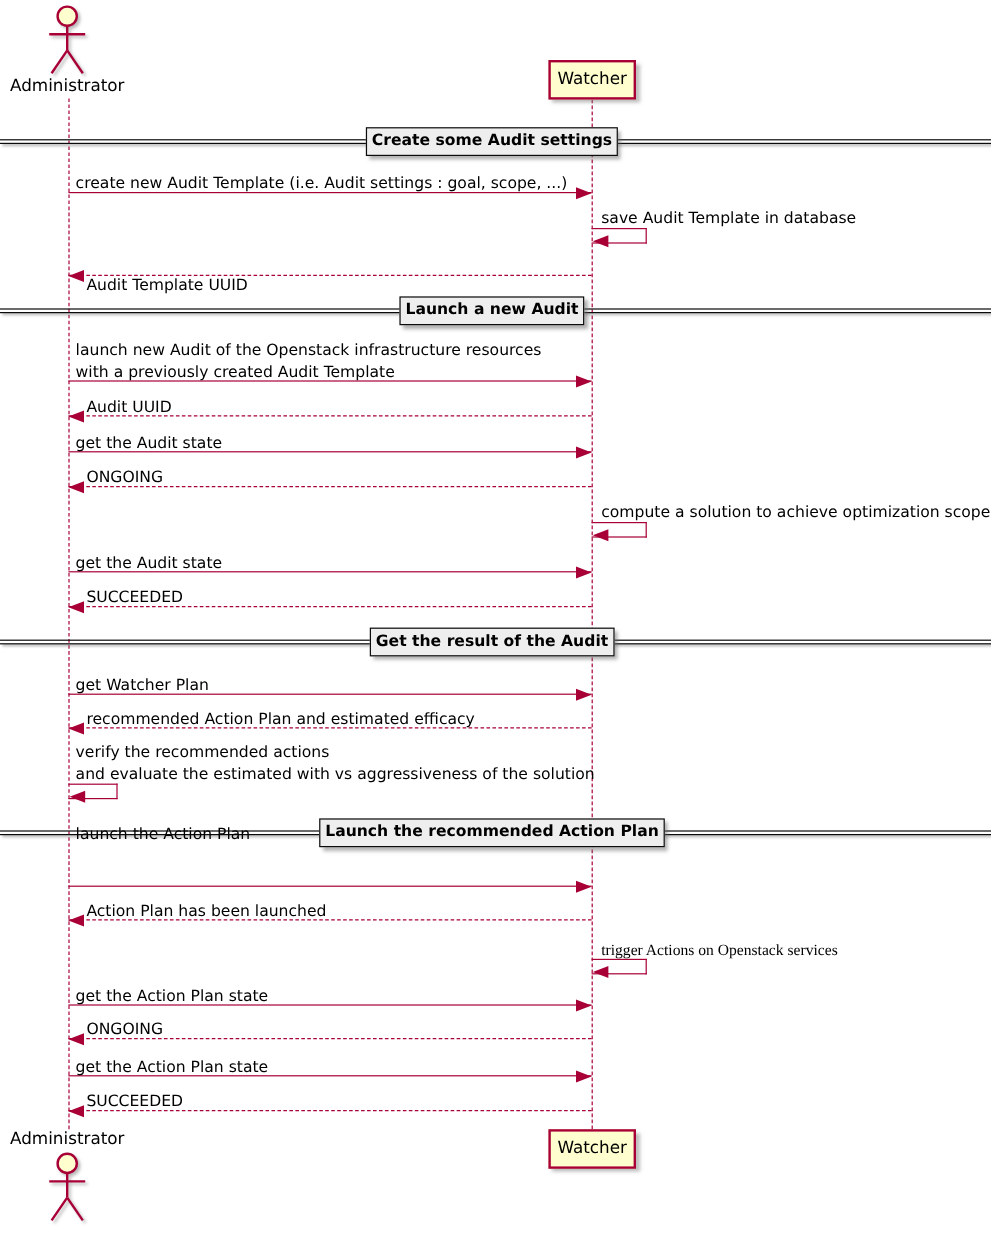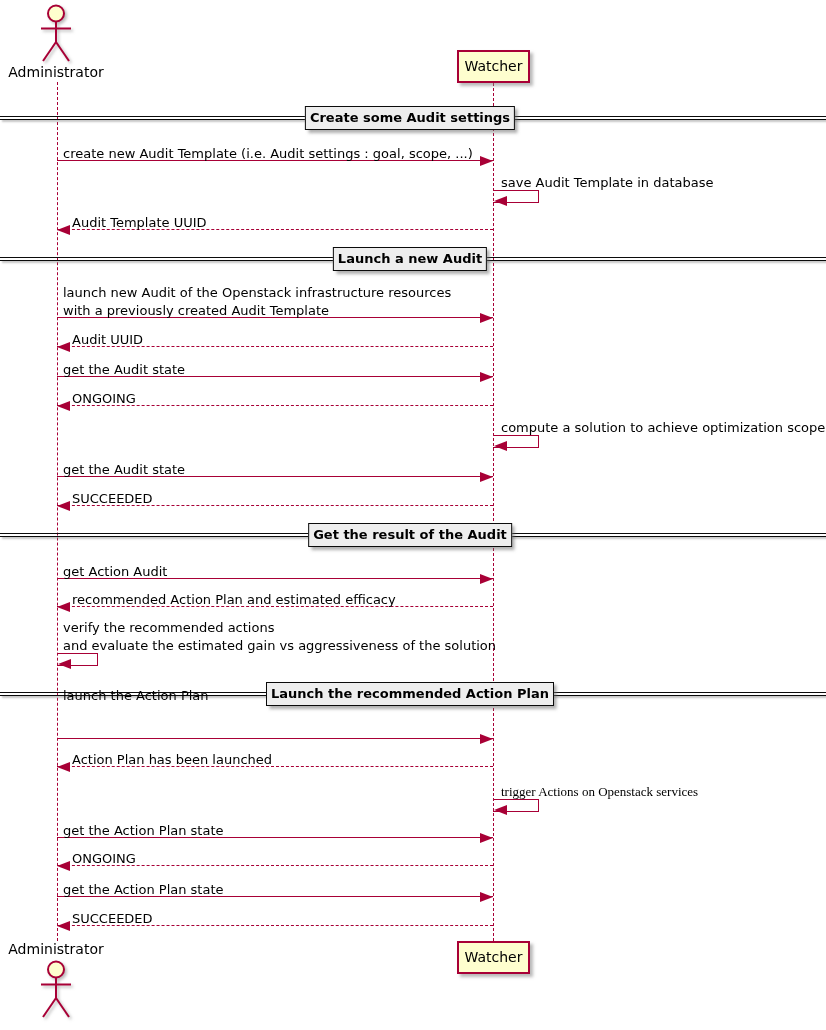--- a/index.html
+++ b/index.html
@@ -80,21 +80,21 @@
       <div class="divline" style="top: 691.5px;"></div>
       <div class="divbox" style="top: 682px;">Launch the recommended Action Plan</div>
       <div class="msg-line-solid" style="left: 57px; top: 160px; width: 436px;"></div>
       <div class="arrow-right" style="left: 480px; top: 156px;"></div>
       <div class="msg-text" style="left: 63px; top: 145px;">create new Audit Template (i.e. Audit settings : goal, scope, ...)</div>
       <div class="selfloop" style="left: 493px; top: 190px; width: 45px; height: 11px;"></div>
       <div class="arrow-left" style="left: 494px; top: 196px;"></div>
       <div class="msg-text" style="left: 501px; top: 174px;">save Audit Template in database</div>
       <div class="msg-line-dashed" style="left: 57px; top: 229px; width: 436px;"></div>
       <div class="arrow-left" style="left: 57px; top: 225px;"></div>
-      <div class="msg-text" style="left: 72px; top: 214px;">Audit Template UUID</div>
+      <div class="msg-text" style="left: 72px; top: 230px;">Audit Template UUID</div>
       <div class="msg-line-solid" style="left: 57px; top: 317px; width: 436px;"></div>
       <div class="arrow-right" style="left: 480px; top: 313px;"></div>
       <div class="msg-text" style="left: 63px; top: 284px;">launch new Audit of the Openstack infrastructure resources
 with a previously created Audit Template</div>
       <div class="msg-line-dashed" style="left: 57px; top: 346px; width: 436px;"></div>
       <div class="arrow-left" style="left: 57px; top: 342px;"></div>
       <div class="msg-text" style="left: 72px; top: 331px;">Audit UUID</div>
       <div class="msg-line-solid" style="left: 57px; top: 376px; width: 436px;"></div>
       <div class="arrow-right" style="left: 480px; top: 372px;"></div>
       <div class="msg-text" style="left: 63px; top: 361px;">get the Audit state</div>
@@ -105,28 +105,28 @@
       <div class="arrow-left" style="left: 494px; top: 441px;"></div>
       <div class="msg-text" style="left: 501px; top: 419px;">compute a solution to achieve optimization scope</div>
       <div class="msg-line-solid" style="left: 57px; top: 476px; width: 436px;"></div>
       <div class="arrow-right" style="left: 480px; top: 472px;"></div>
       <div class="msg-text" style="left: 63px; top: 461px;">get the Audit state</div>
       <div class="msg-line-dashed" style="left: 57px; top: 505px; width: 436px;"></div>
       <div class="arrow-left" style="left: 57px; top: 501px;"></div>
       <div class="msg-text" style="left: 72px; top: 490px;">SUCCEEDED</div>
       <div class="msg-line-solid" style="left: 57px; top: 578px; width: 436px;"></div>
       <div class="arrow-right" style="left: 480px; top: 574px;"></div>
-      <div class="msg-text" style="left: 63px; top: 563px;">get Action Audit</div>
+      <div class="msg-text" style="left: 63px; top: 563px;">get Watcher Plan</div>
       <div class="msg-line-dashed" style="left: 57px; top: 606px; width: 436px;"></div>
       <div class="arrow-left" style="left: 57px; top: 602px;"></div>
       <div class="msg-text" style="left: 72px; top: 591px;">recommended Action Plan and estimated efficacy</div>
       <div class="selfloop" style="left: 57px; top: 653px; width: 40px; height: 11px;"></div>
       <div class="arrow-left" style="left: 58px; top: 659px;"></div>
       <div class="msg-text" style="left: 63px; top: 619px;">verify the recommended actions
-and evaluate the estimated gain vs aggressiveness of the solution</div>
+and evaluate the estimated with vs aggressiveness of the solution</div>
       <div class="msg-line-solid" style="left: 57px; top: 738px; width: 436px;"></div>
       <div class="arrow-right" style="left: 480px; top: 734px;"></div>
       <div class="msg-text" style="left: 63px; top: 687px;">launch the Action Plan</div>
       <div class="msg-line-dashed" style="left: 57px; top: 766px; width: 436px;"></div>
       <div class="arrow-left" style="left: 57px; top: 762px;"></div>
       <div class="msg-text" style="left: 72px; top: 751px;">Action Plan has been launched</div>
       <div class="selfloop" style="left: 493px; top: 799px; width: 45px; height: 11px;"></div>
       <div class="arrow-left" style="left: 494px; top: 805px;"></div>
       <div class="msg-text" style="left: 501px; top: 783px; font-family: Liberation Serif, serif;">trigger Actions on Openstack services</div>
       <div class="msg-line-solid" style="left: 57px; top: 837px; width: 436px;"></div>

